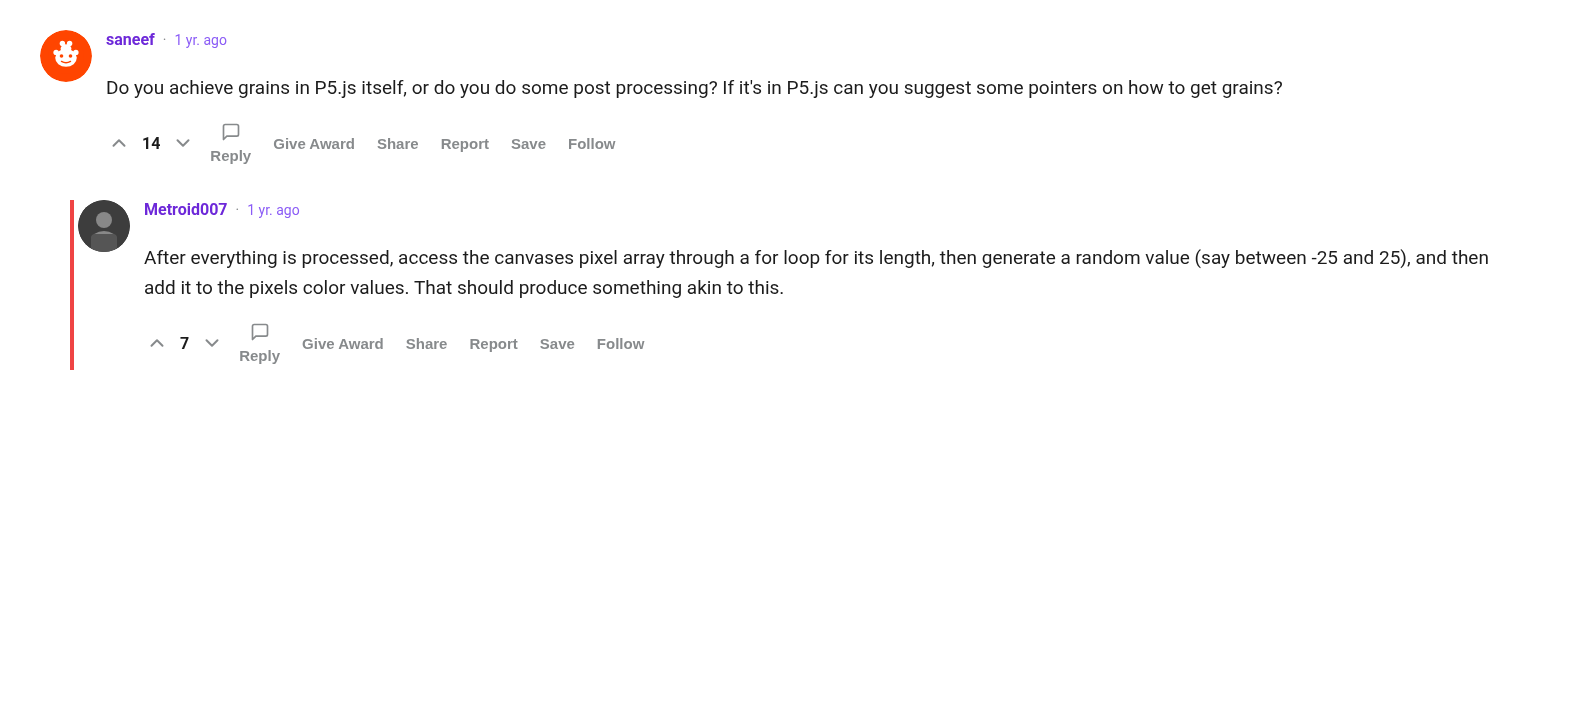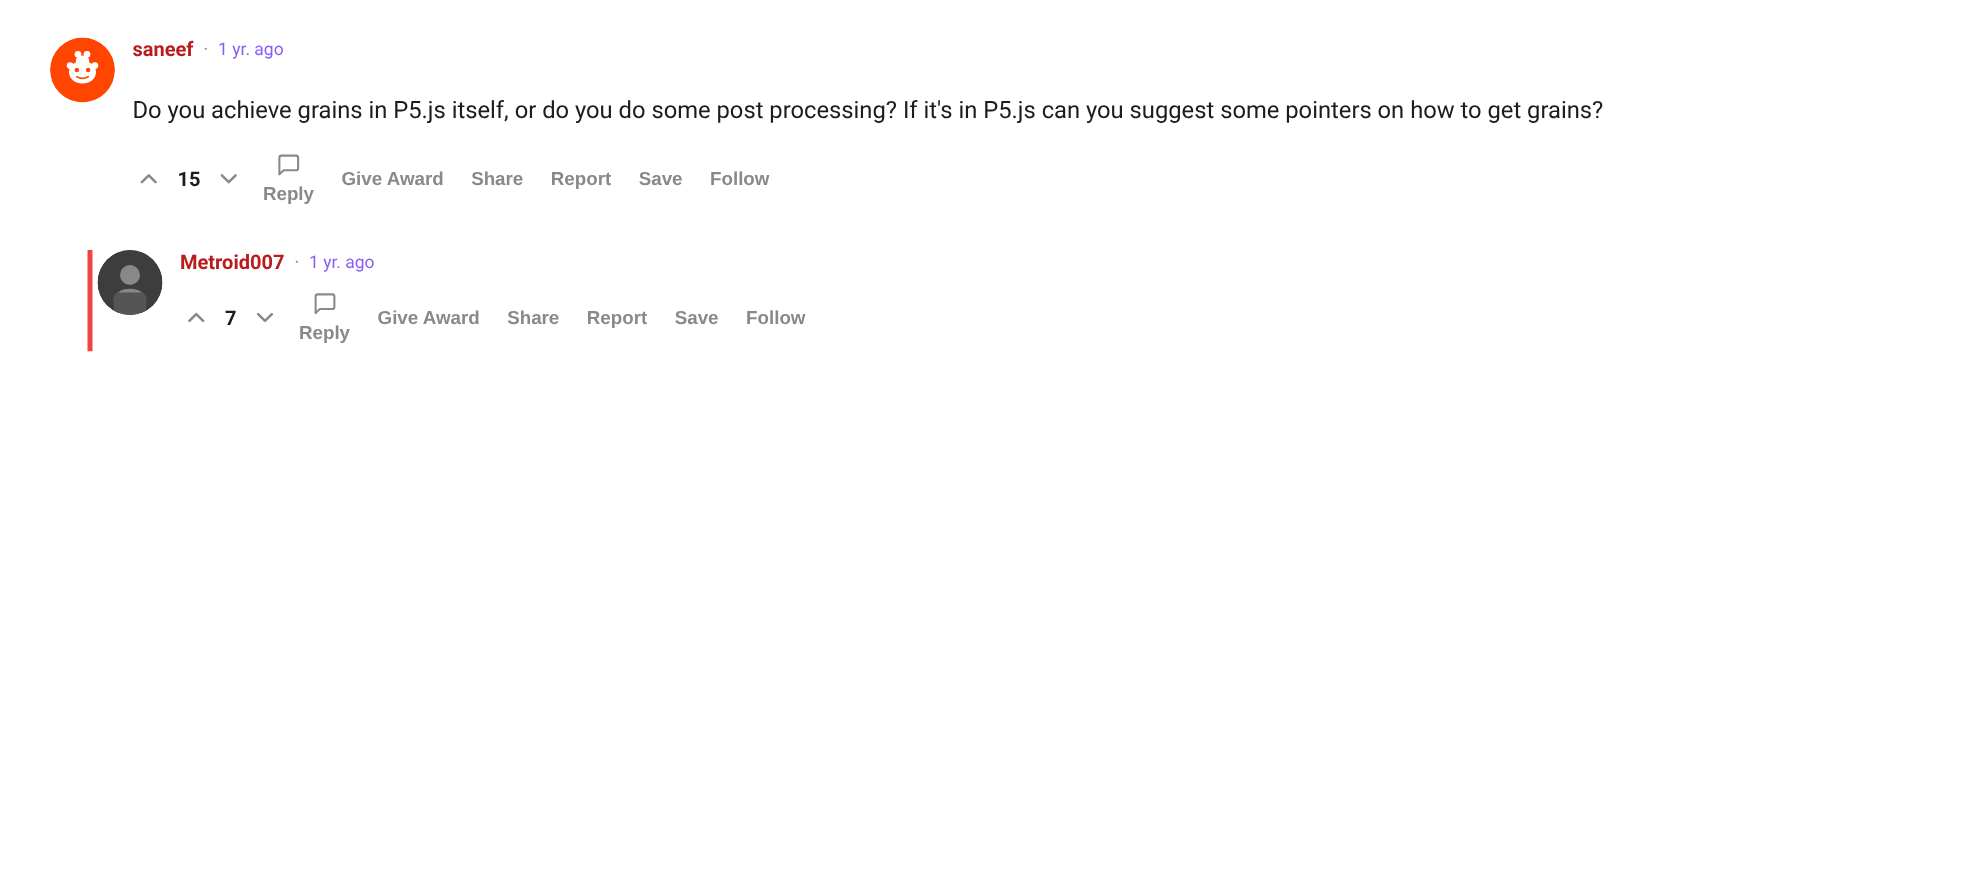--- a/index.html
+++ b/index.html
@@ -62,21 +62,21 @@
     .comment-meta {
       display: flex;
       align-items: center;
       gap: 8px;
       margin-bottom: 8px;
     }
 
     .comment-author {
       font-weight: 700;
       font-size: 16px;
-      color: #b91c1c;
+      color: #6d28d9;
     }
 
     .comment-dot {
       color: #878a8c;
       font-size: 14px;
     }
 
     .comment-time {
       color: #8b5cf6;
       font-size: 14px;
@@ -178,21 +178,21 @@
         <span class="comment-dot">·</span>
         <span class="comment-time">1 yr. ago</span>
       </div>
       <div class="comment-text">Do you achieve grains in P5.js itself, or do you do some post processing? If it's in P5.js can you suggest some pointers on how to get grains?</div>
       <div class="comment-actions">
         <button class="vote-btn" aria-label="upvote">
           <svg viewBox="0 0 24 24" fill="none" stroke="#878a8c" stroke-width="2.2" stroke-linecap="round" stroke-linejoin="round">
             <polyline points="18 15 12 9 6 15"></polyline>
           </svg>
         </button>
-        <span class="vote-count">15</span>
+        <span class="vote-count">14</span>
         <button class="vote-btn" aria-label="downvote">
           <svg viewBox="0 0 24 24" fill="none" stroke="#878a8c" stroke-width="2.2" stroke-linecap="round" stroke-linejoin="round">
             <polyline points="6 9 12 15 18 9"></polyline>
           </svg>
         </button>
         <button class="action-btn reply-icon">
           <svg viewBox="0 0 24 24" fill="none" stroke="#878a8c" stroke-width="2" stroke-linecap="round" stroke-linejoin="round">
             <path d="M21 15a2 2 0 0 1-2 2H7l-4 4V5a2 2 0 0 1 2-2h14a2 2 0 0 1 2 2z"></path>
           </svg>
           <span>Reply</span>
@@ -220,20 +220,21 @@
             <rect x="13" y="34" width="26" height="18" rx="4" fill="#555"></rect>
           </svg>
         </div>
       </div>
       <div class="comment-body">
         <div class="comment-meta">
           <span class="comment-author">Metroid007</span>
           <span class="comment-dot">·</span>
           <span class="comment-time">1 yr. ago</span>
         </div>
+        <div class="comment-text">After everything is processed, access the canvases pixel array through a for loop for its length, then generate a random value (say between -25 and 25), and then add it to the pixels color values. That should produce something akin to this.</div>
         <div class="comment-actions">
           <button class="vote-btn" aria-label="upvote">
             <svg viewBox="0 0 24 24" fill="none" stroke="#878a8c" stroke-width="2.2" stroke-linecap="round" stroke-linejoin="round">
               <polyline points="18 15 12 9 6 15"></polyline>
             </svg>
           </button>
           <span class="vote-count">7</span>
           <button class="vote-btn" aria-label="downvote">
             <svg viewBox="0 0 24 24" fill="none" stroke="#878a8c" stroke-width="2.2" stroke-linecap="round" stroke-linejoin="round">
               <polyline points="6 9 12 15 18 9"></polyline>

